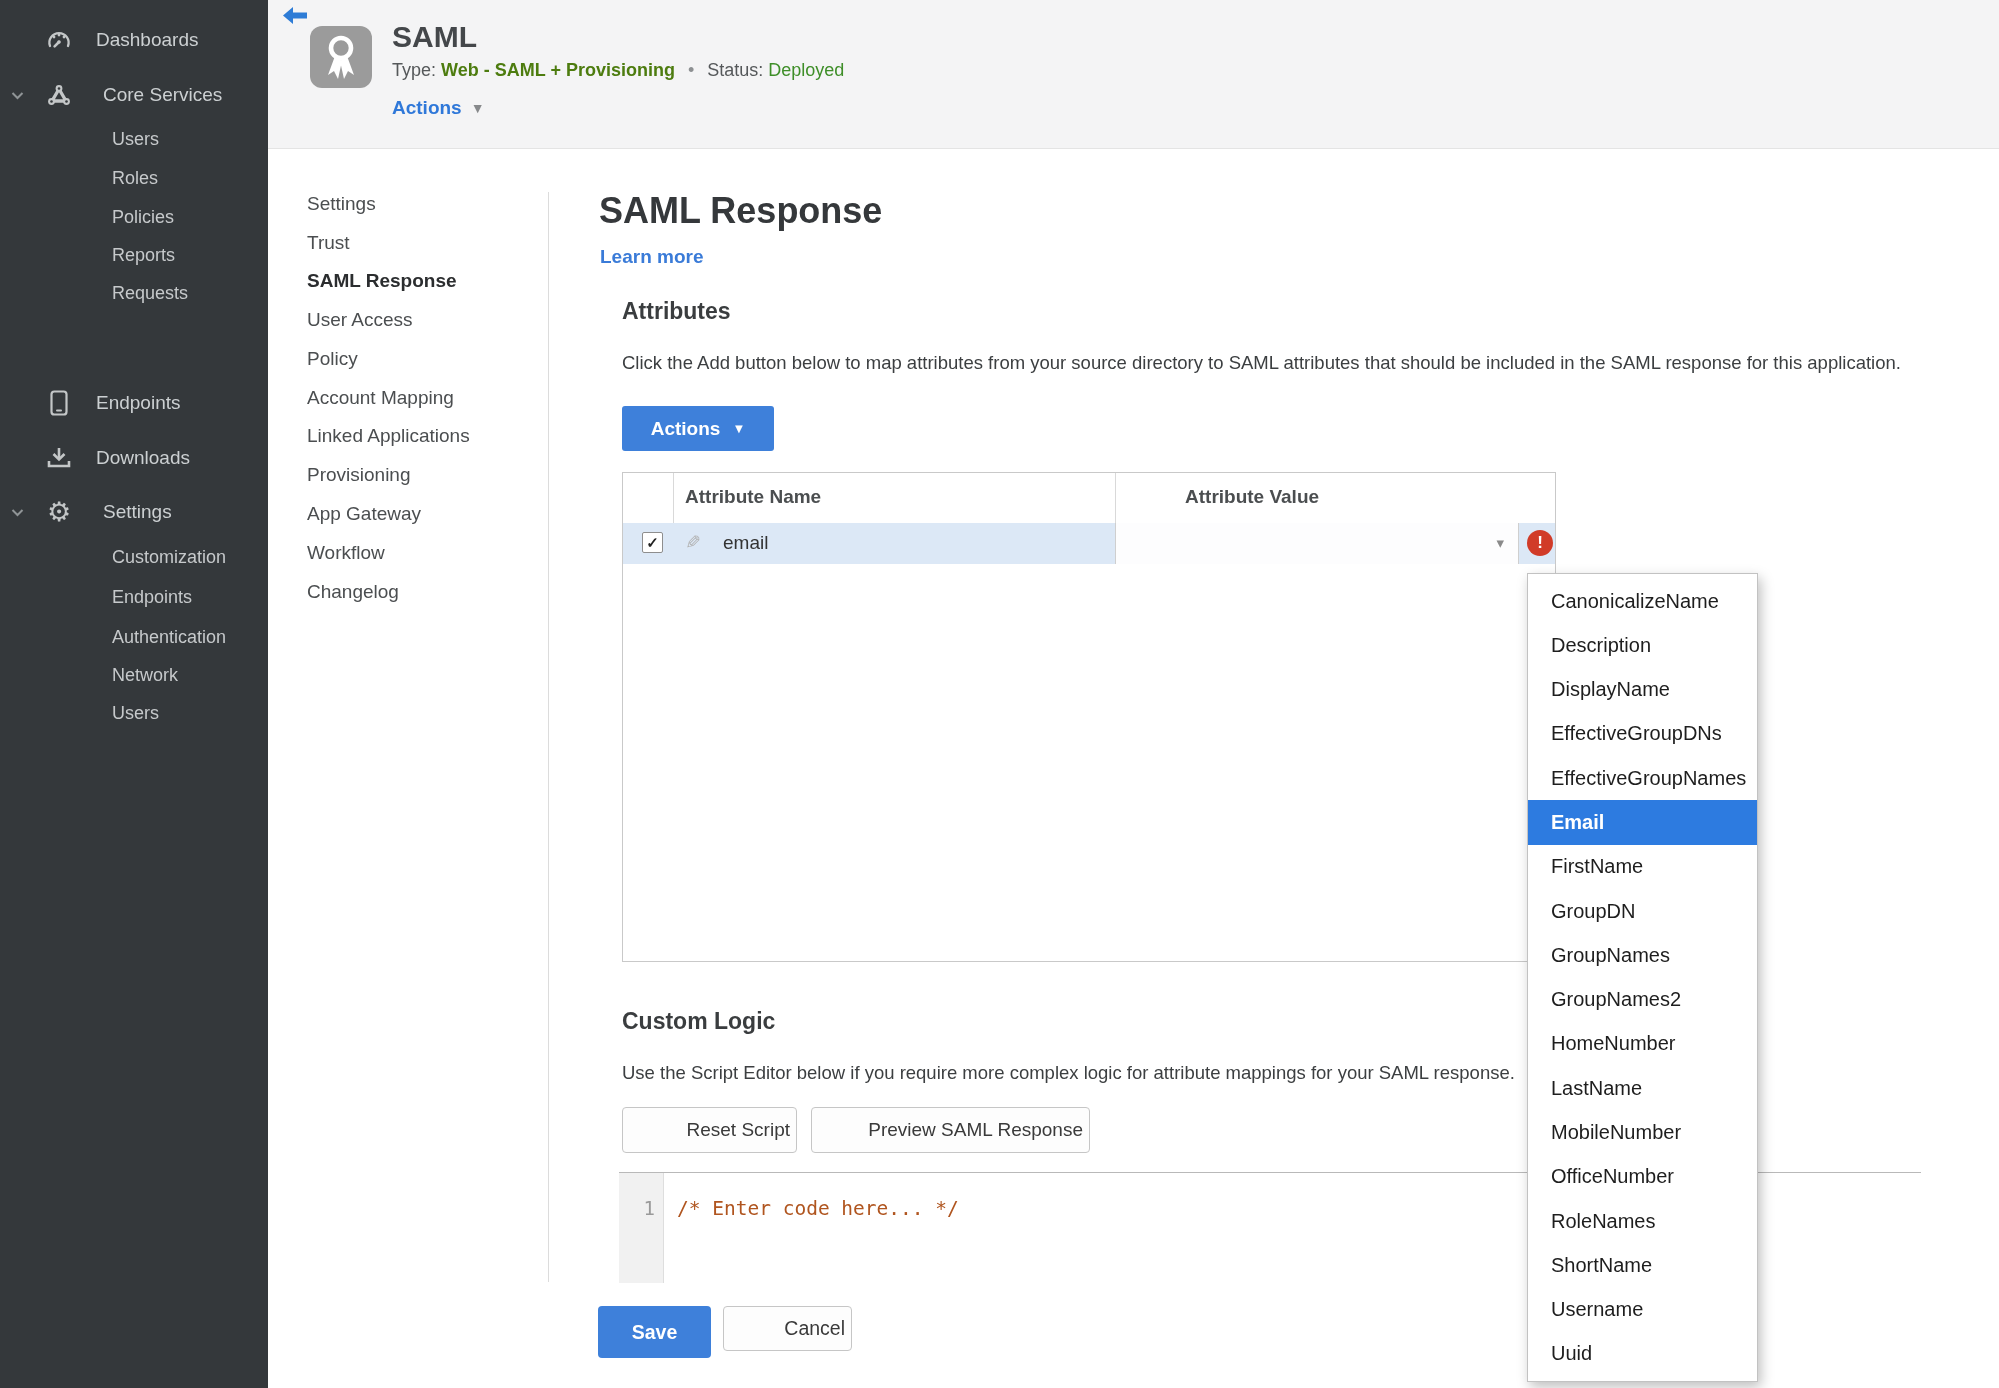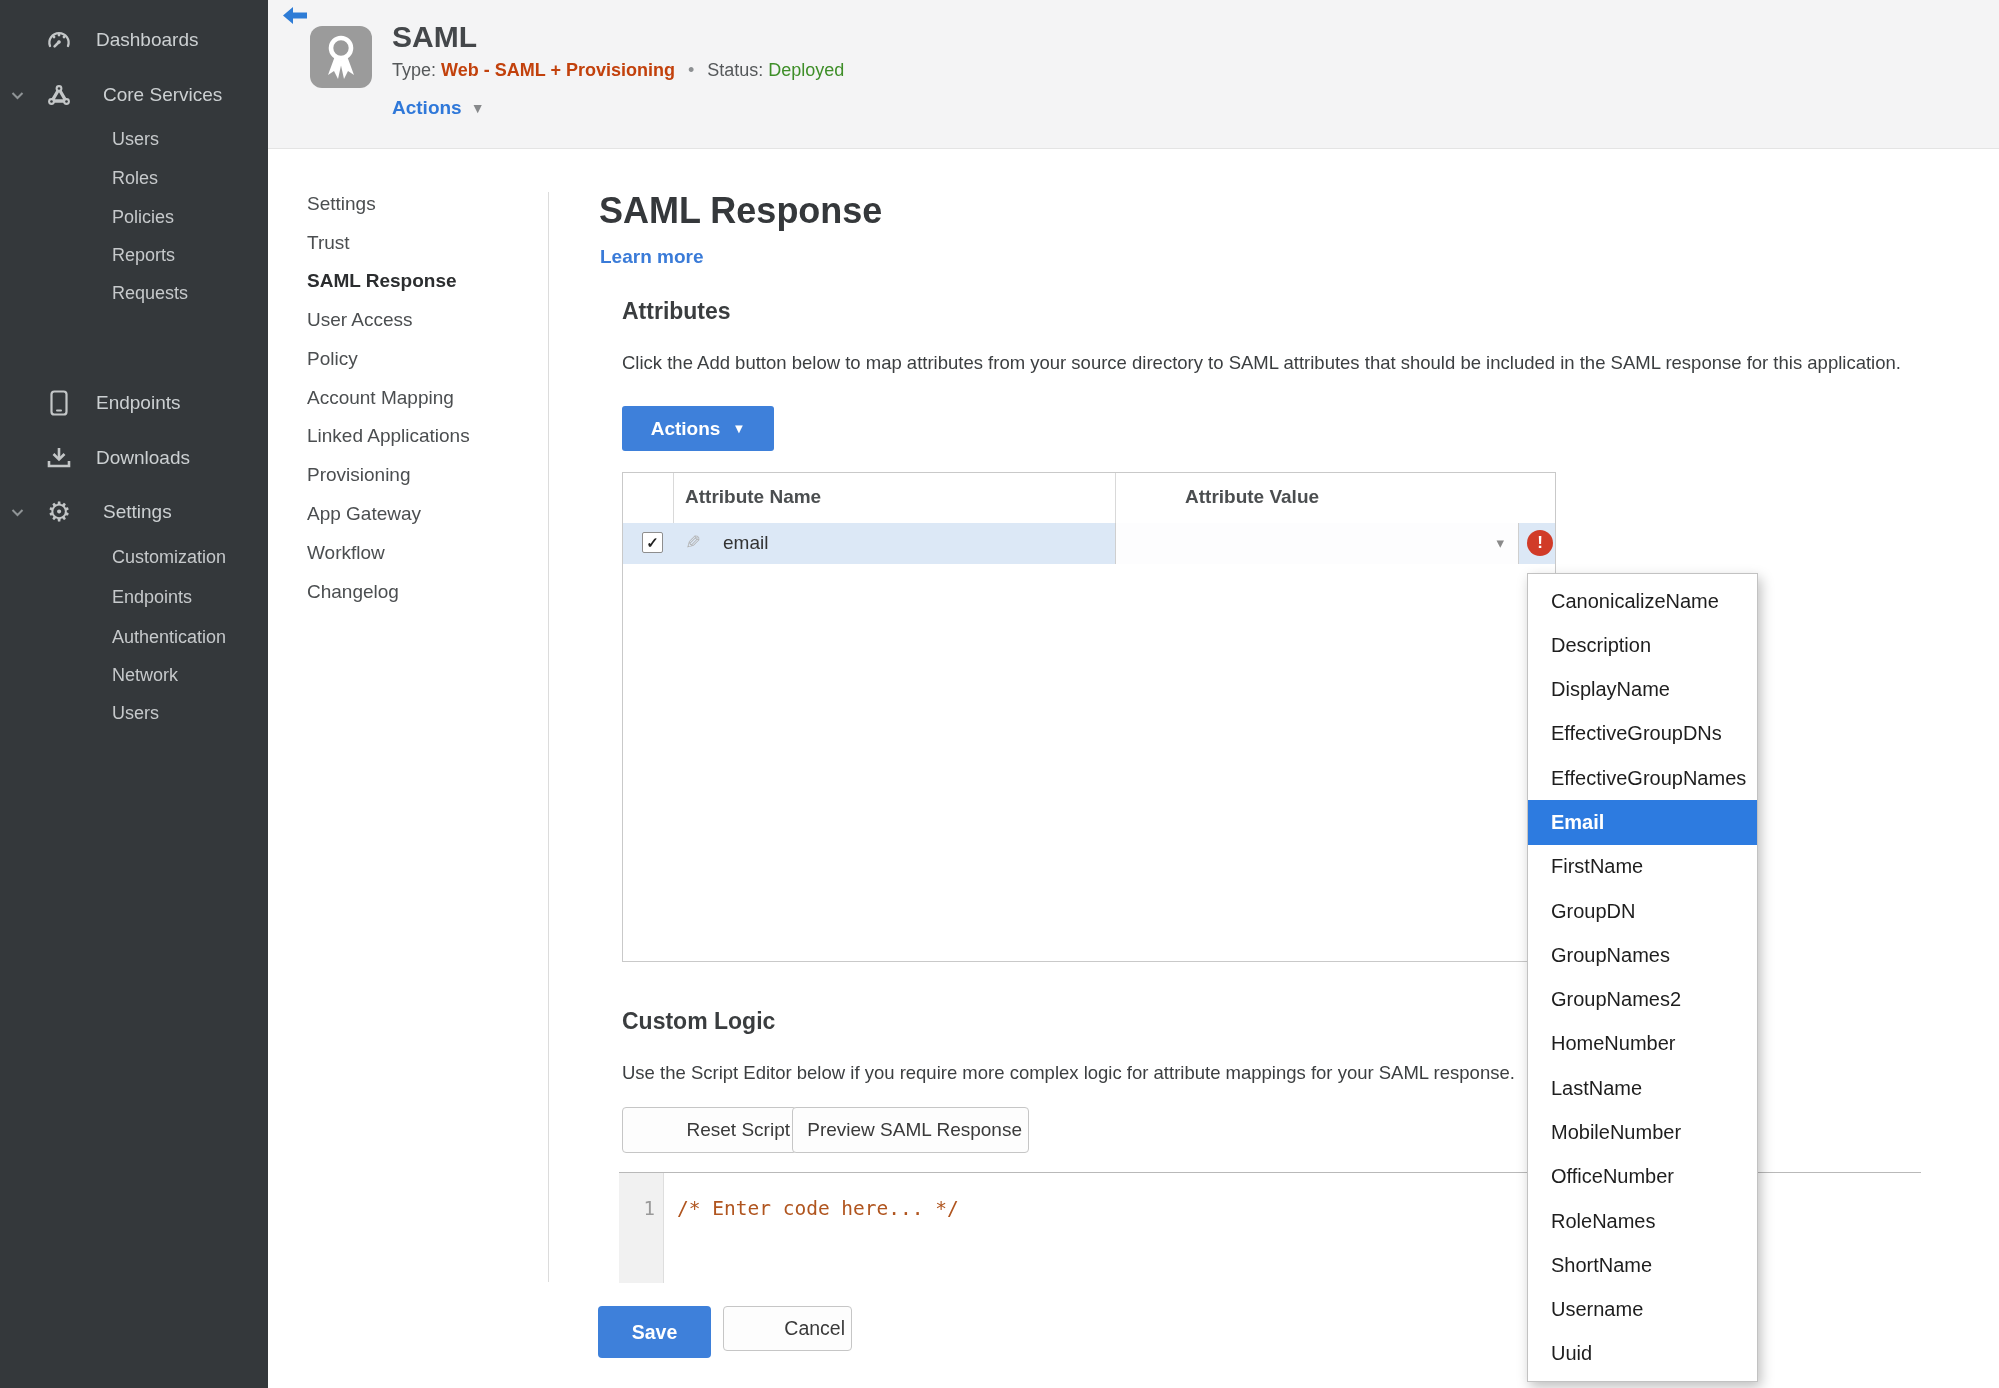--- a/index.html
+++ b/index.html
@@ -19,21 +19,21 @@
   .gearglyph{font-size:27px;color:#c3c6c7;line-height:1;}
 
   
   .hdr{position:absolute;left:268px;top:0;width:1731px;height:148px;background:#f4f4f5;
        border-bottom:1px solid #e4e4e4;}
   .back{position:absolute;left:14px;top:6px;cursor:pointer;}
   .badge{position:absolute;left:42px;top:26px;width:62px;height:62px;background:#9b9b9b;border-radius:12px;
          display:flex;align-items:center;justify-content:center;}
   .hdr-title{position:absolute;left:124px;top:20px;font-size:30px;font-weight:bold;color:#44474a;}
   .hdr-meta{position:absolute;left:124px;top:60px;font-size:18px;color:#55585a;white-space:nowrap;}
-  .hdr-meta b{color:#c2410c;}
+  .hdr-meta b{color:#4d7c0f;}
   .hdr-meta .dot{color:#8d9092;margin:0 8px;}
   .hdr-meta .green{color:#3e8e28;font-weight:normal;}
   .hdr-actions{position:absolute;left:124px;top:97px;font-size:19px;font-weight:bold;color:#2f78d9;
                cursor:pointer;display:flex;align-items:center;gap:9px;}
   .hdr-actions .car{color:#87898b;font-size:14px;font-weight:normal;}
 
   
   .nav-item{position:absolute;left:307px;font-size:19px;color:#4b4e50;white-space:nowrap;cursor:pointer;}
   .nav-item.active{font-weight:bold;color:#2b2d2f;}
   .vdivider{position:absolute;left:548px;top:192px;width:1px;height:1090px;background:#dcdcdc;}
@@ -292,21 +292,21 @@
     <div class="opt">Username</div>
     <div class="opt">Uuid</div>
   </div>
 
   <div class="sect-h" style="left:622px;top:1008px">Custom Logic</div>
   <div class="para" style="left:622px;top:1062px">Use the Script Editor below if you require more complex logic for attribute mappings for your SAML response.</div>
 
   <button class="btn-plain" style="left:622px;top:1107px;width:175px;height:46px">
     <span>Reset Script</span>
   </button>
-  <button class="btn-plain" style="left:792px;top:1107px;width:237px;height:46px">
+  <button class="btn-plain" style="left:811px;top:1107px;width:279px;height:46px">
     <span>Preview SAML Response</span>
   </button>
 
   <div class="editor">
     <div class="gutter">
       <span>1</span>
     </div>
     <div class="code">/* Enter code here... */</div>
   </div>
 

